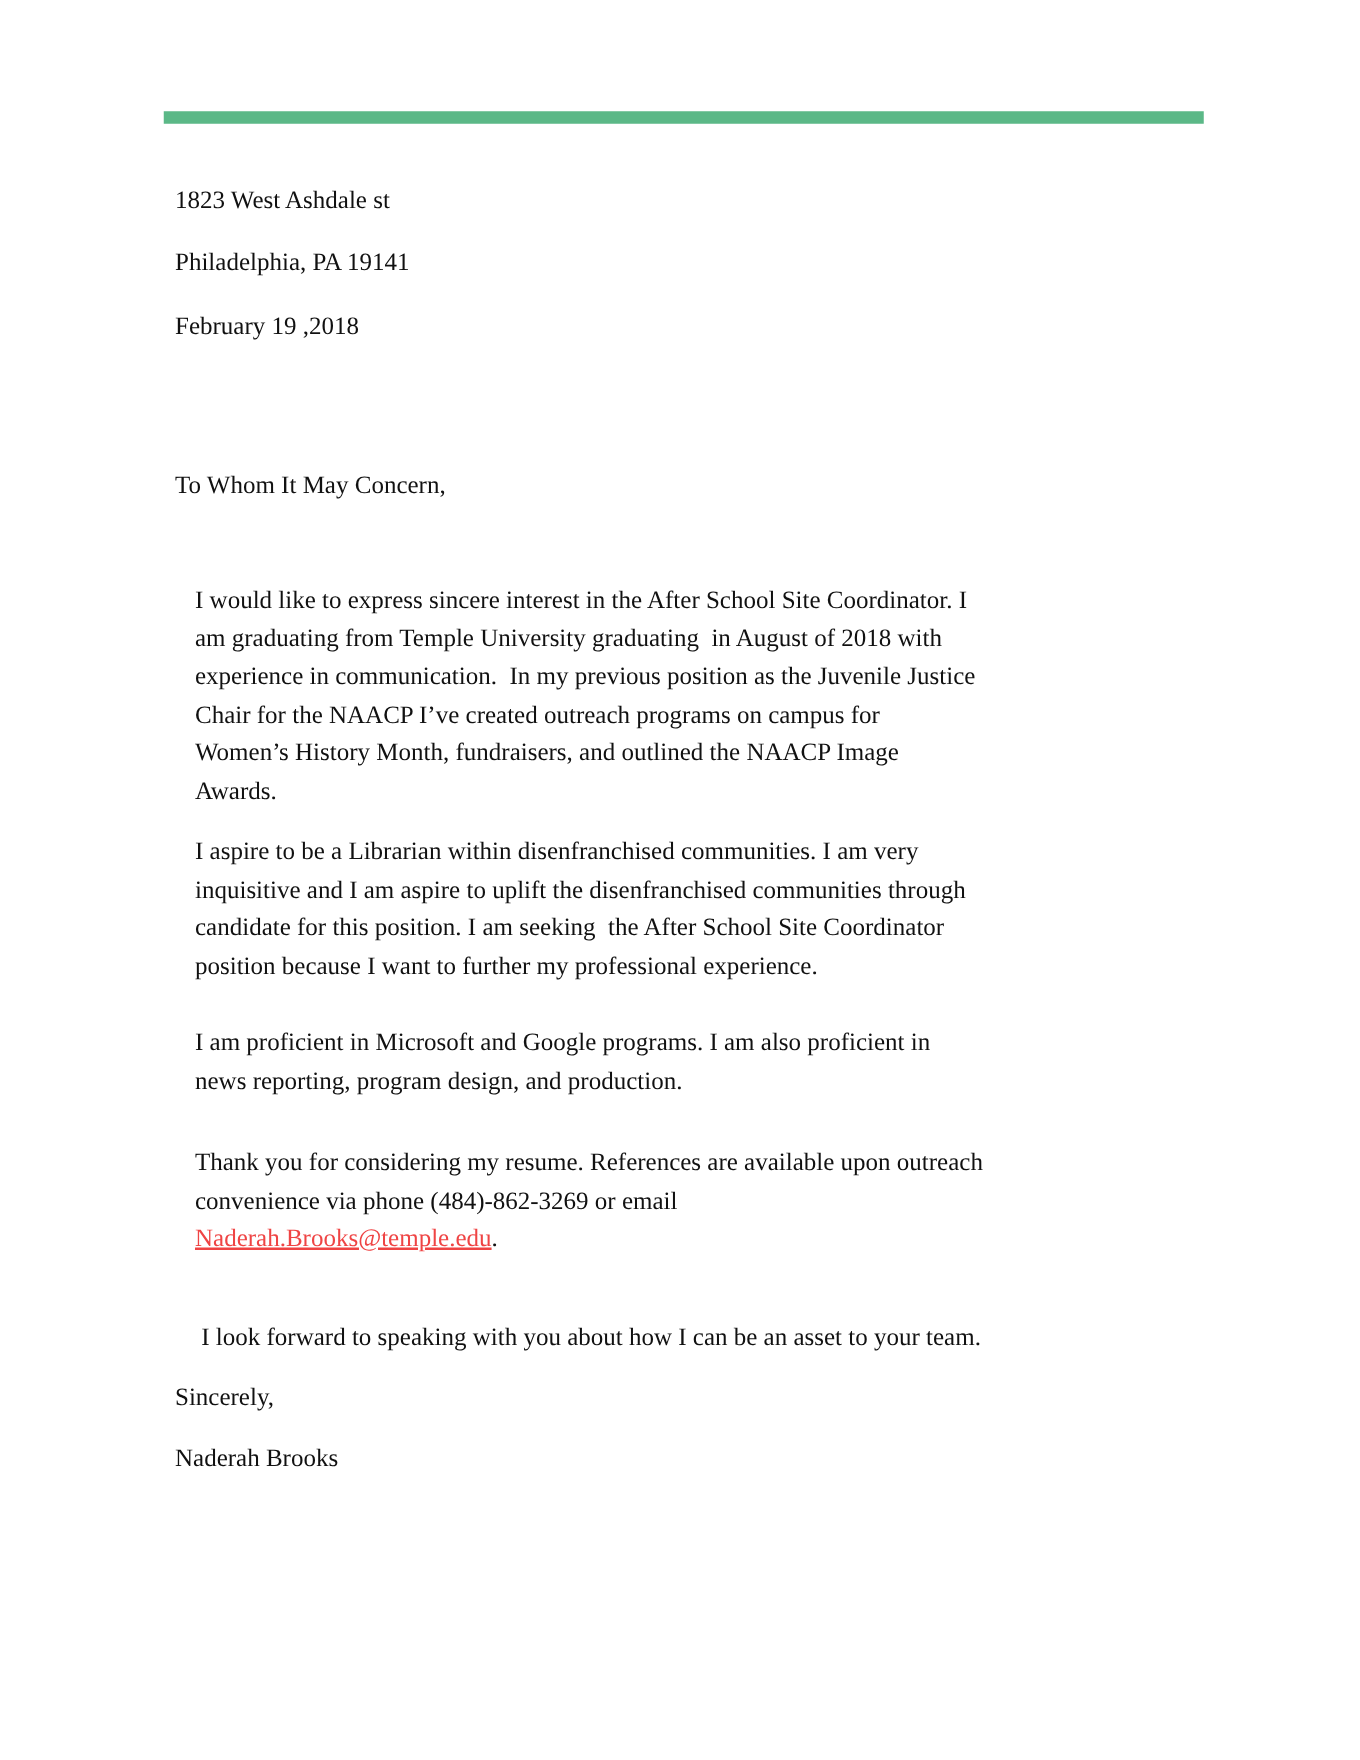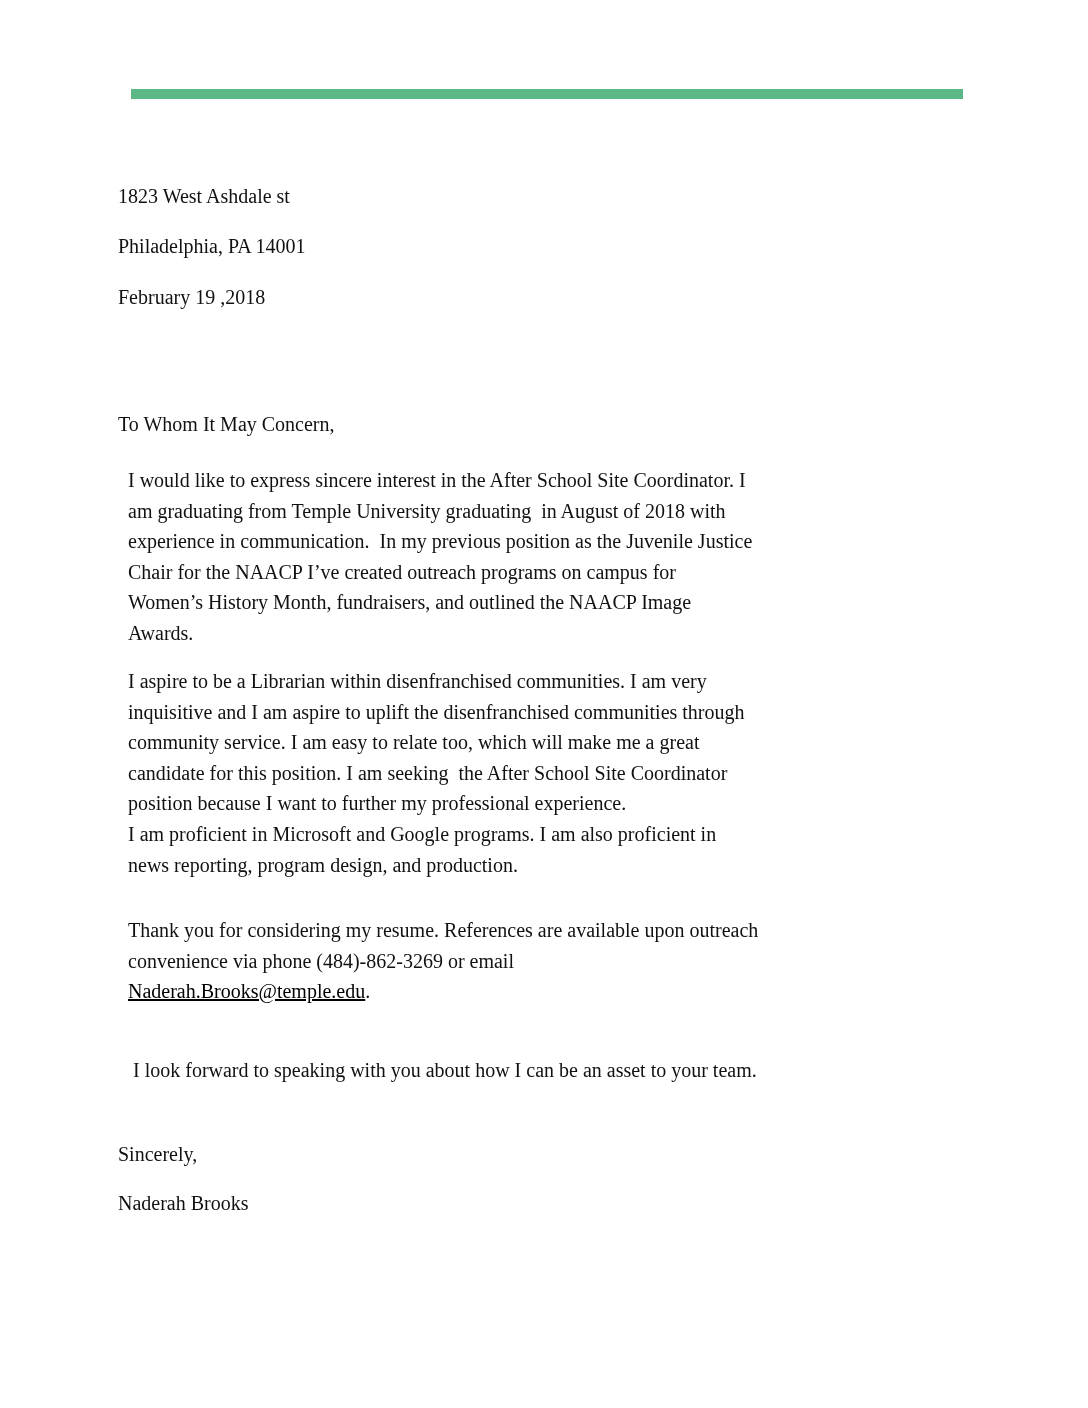--- a/index.html
+++ b/index.html
@@ -1,47 +1,46 @@
 <!DOCTYPE html>
 <html><head>
 <meta charset="utf-8">
 <style>
   html, body { margin: 0; padding: 0; background: #ffffff; }
   body { width: 1088px; height: 1408px; position: relative; overflow: hidden;
          font-family: "Liberation Serif", "DejaVu Serif", serif; color: #111; }
   .rule { position: absolute; left: 131px; top: 89px; width: 832px; height: 10px; background: #5bb887; }
-  .line { position: absolute; left: 118px; font-size: 20px; line-height: 30.5px; white-space: pre; margin-top: 36px; }
+  .line { position: absolute; left: 140px; font-size: 20px; line-height: 30.5px; white-space: pre; }
   .para { position: absolute; left: 128px; width: 680px; font-size: 20px; line-height: 30.5px; }
-  .para span.l { display: block; white-space: pre; }
-  a.email { color: #000000; text-decoration: underline; }
+  .para span.l { display: block; white-space: pre; margin-left: 28px; }
+  a.email { color: #ef4444; text-decoration: underline; }
 </style>
 </head>
 <body>
 
 <div class="rule"></div>
 
 <div class="line" style="top:145px">1823 West Ashdale st</div>
-<div class="line" style="top:195px">Philadelphia, PA 14001</div>
+<div class="line" style="top:195px">Philadelphia, PA 19141</div>
 <div class="line" style="top:246px">February 19 ,2018</div>
 
 <div class="line" style="top:373px">To Whom It May Concern,</div>
 
 <div class="para" style="top:465px">
   <span class="l">I would like to express sincere interest in the After School Site Coordinator. I</span>
   <span class="l">am graduating from Temple University graduating  in August of 2018 with</span>
   <span class="l">experience in communication.  In my previous position as the Juvenile Justice</span>
   <span class="l">Chair for the NAACP I’ve created outreach programs on campus for</span>
   <span class="l">Women’s History Month, fundraisers, and outlined the NAACP Image</span>
   <span class="l">Awards.</span>
 </div>
 
 <div class="para" style="top:666px">
   <span class="l">I aspire to be a Librarian within disenfranchised communities. I am very</span>
   <span class="l">inquisitive and I am aspire to uplift the disenfranchised communities through</span>
-  <span class="l">community service. I am easy to relate too, which will make me a great</span>
   <span class="l">candidate for this position. I am seeking  the After School Site Coordinator</span>
   <span class="l">position because I want to further my professional experience.</span>
 </div>
 
 <div class="para" style="top:819px">
   <span class="l">I am proficient in Microsoft and Google programs. I am also proficient in</span>
   <span class="l">news reporting, program design, and production.</span>
 </div>
 
 <div class="para" style="top:915px">

